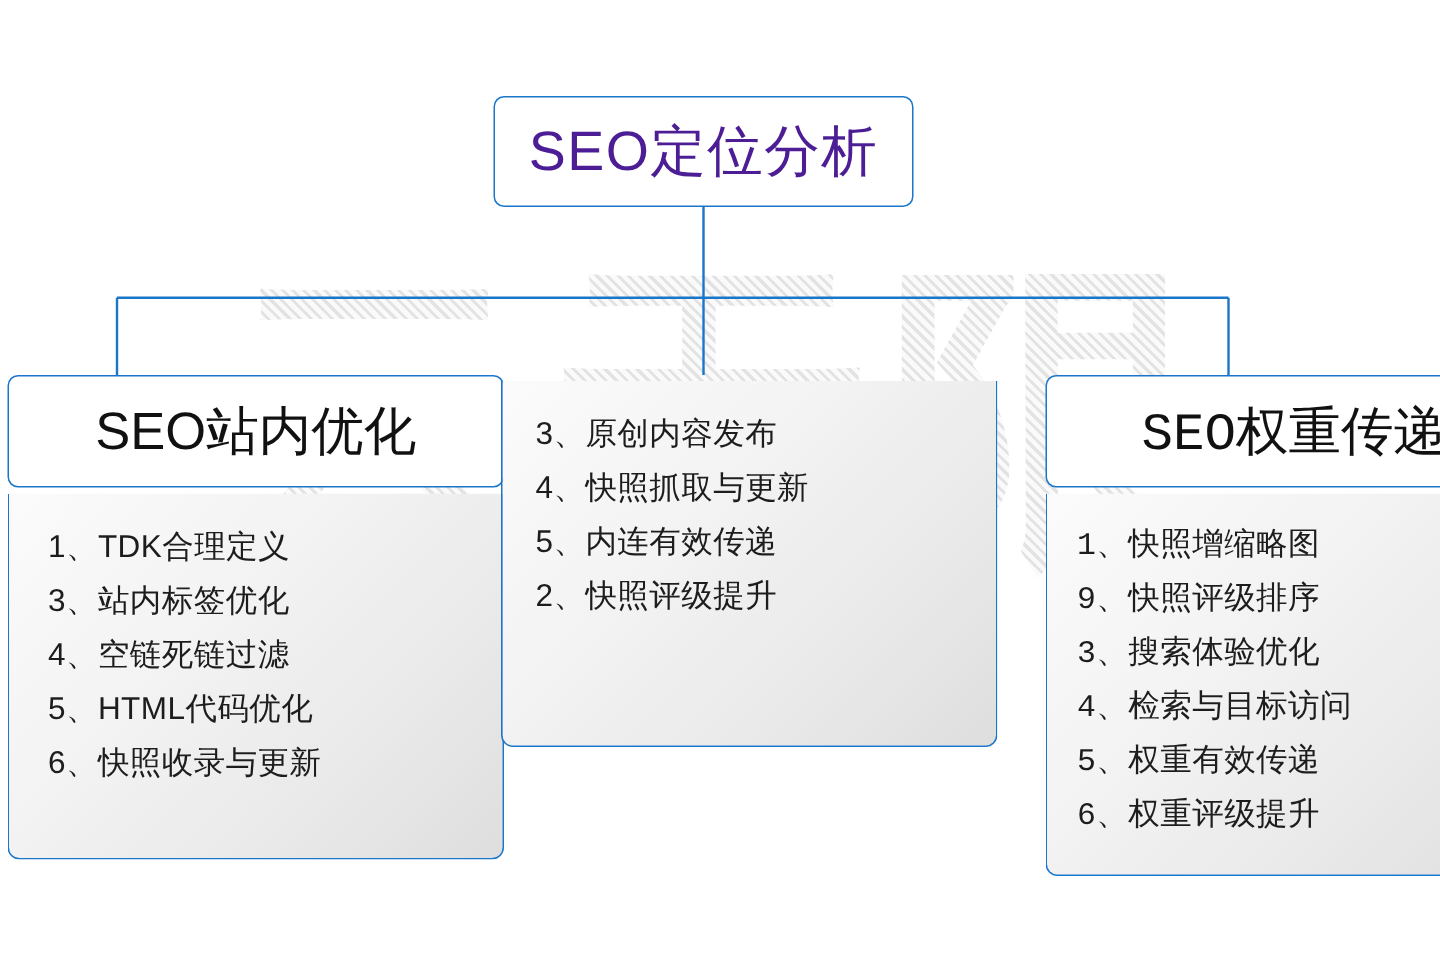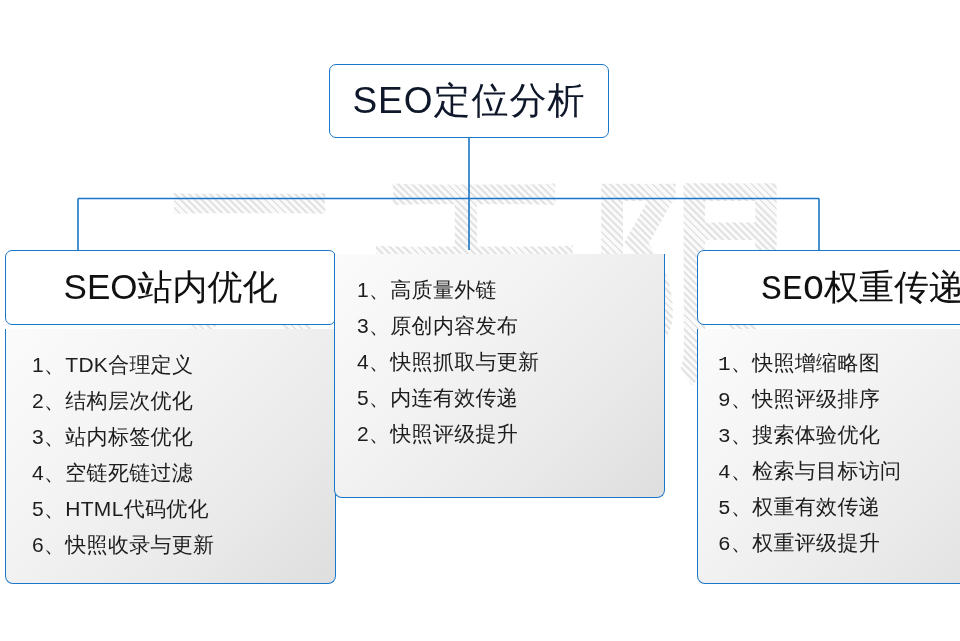--- a/index.html
+++ b/index.html
@@ -62,21 +62,21 @@
     border: 1.6px solid #1a76c9;
     border-radius: 7px;
     background: #ffffff;
     display: flex;
     align-items: center;
     justify-content: center;
     z-index: 3;
   }
   .root-box .root-title {
     font-size: 37px;
-    color: #0f172a;
+    color: #4c1d95;
     letter-spacing: 1px;
     font-weight: 400;
   }
 
   
   .columns {
     position: absolute;
     left: 0;
     top: 250px;
     width: 960px;
@@ -163,33 +163,31 @@
 
   <div class="columns">
 
     <div class="column col-0">
       <div class="col-header">
         <span class="col-title">SEO站内优化</span>
       </div>
       <div class="col-body">
         <ol>
           <li>1、TDK合理定义</li>
-          <li>2、结构层次优化</li>
           <li>3、站内标签优化</li>
           <li>4、空链死链过滤</li>
           <li>5、HTML代码优化</li>
           <li>6、快照收录与更新</li>
         </ol>
       </div>
     </div>
 
     <div class="column col-1">
       <div class="col-body">
         <ol>
-          <li>1、高质量外链</li>
           <li>3、原创内容发布</li>
           <li>4、快照抓取与更新</li>
           <li>5、内连有效传递</li>
           <li>2、快照评级提升</li>
         </ol>
       </div>
     </div>
 
     <div class="column col-2">
       <div class="col-header">

